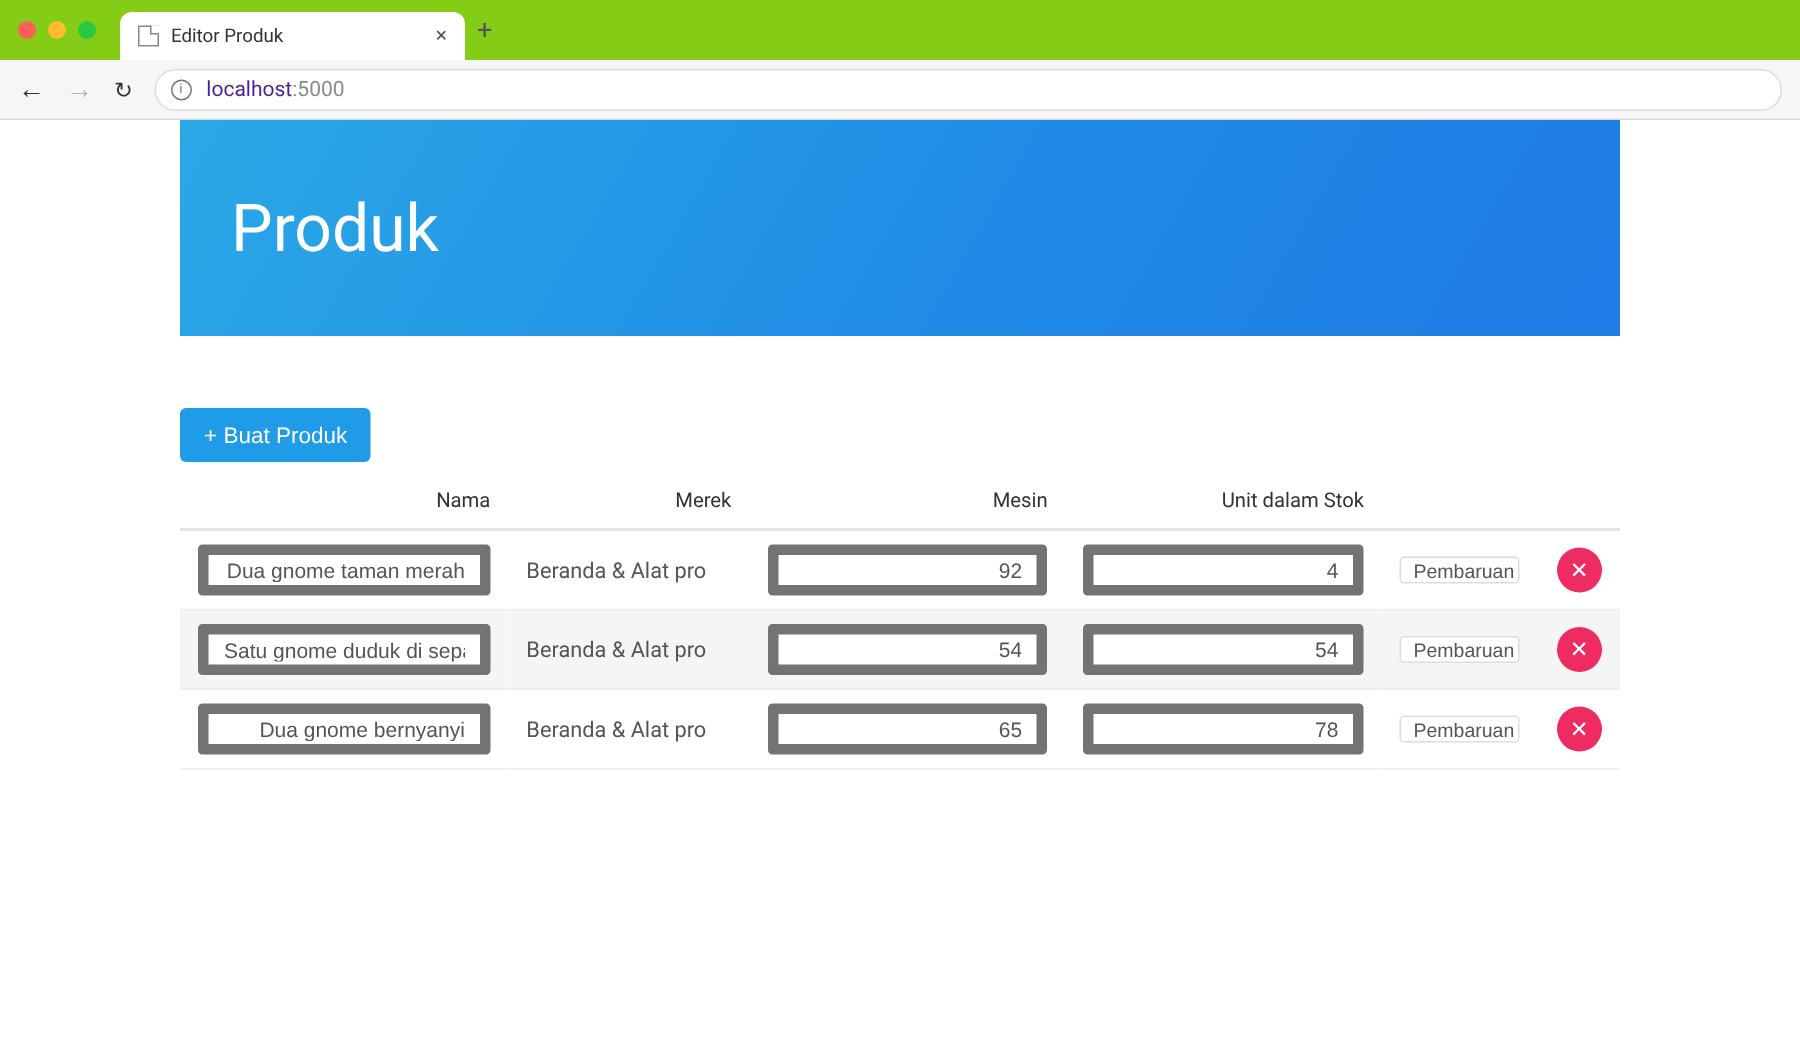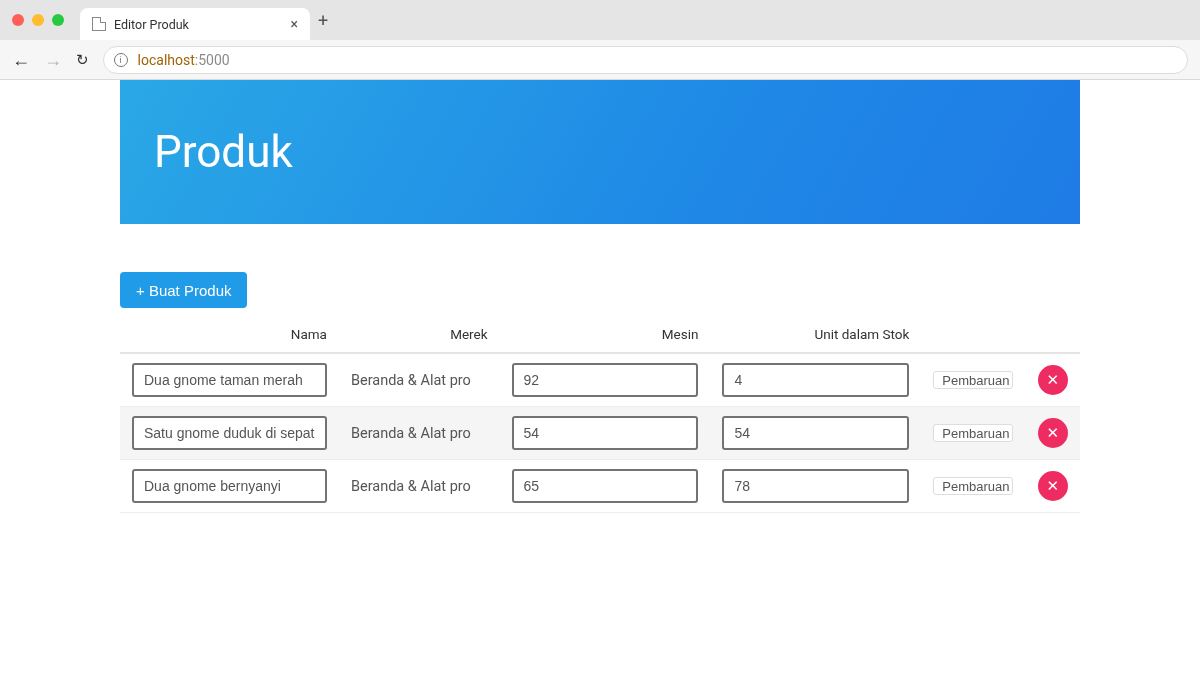--- a/index.html
+++ b/index.html
@@ -6,21 +6,21 @@
   body {
     font-family: -apple-system, BlinkMacSystemFont, "Segoe UI", Roboto, Helvetica, Arial, sans-serif;
     background: #fff;
     width: 1200px;
     height: 700px;
     overflow: hidden;
   }
 
   
   .browser-chrome {
-    background: #e5e5e5;
+    background: #84cc16;
     height: 40px;
     display: flex;
     align-items: flex-end;
     padding-left: 12px;
   }
   .traffic-lights { display: flex; gap: 8px; align-self: center; margin-right: 16px; }
   .traffic-light { width: 12px; height: 12px; border-radius: 50%; }
   .tl-red { background:#ff5f57; } .tl-yellow { background:#febc2e; } .tl-green { background:#28c840; }
 
   .tab {
@@ -60,21 +60,21 @@
     border:1px solid #ddd;
     border-radius: 14px;
     display:flex;
     align-items:center;
     padding: 0 10px;
     gap:10px;
     font-size:14px;
     color:#222;
   }
   .addr-info { width:14px; height:14px; border:1px solid #777; border-radius:50%; display:flex; align-items:center; justify-content:center; font-size:9px; color:#777; }
-  .addr-host { color:#a16207; }
+  .addr-host { color:#4c1d95; }
   .addr-port { color:#8a8a8a; }
 
   .toolbar-right { display:flex; align-items:center; gap:14px; }
   .person-icon svg { width:16px; height:16px; }
   .guest-pill {
     border:1px solid #bbb; border-radius: 16px; height:28px;
     display:flex; align-items:center; gap:8px; padding:0 6px 0 12px;
     font-size:13px; color:#333;
   }
   .avatar-circle { width:20px; height:20px; background:#d7d7d7; border-radius:50%; display:flex; align-items:center; justify-content:center; }
@@ -114,22 +114,22 @@
   table.products thead th {
     text-align:right; font-weight:400; font-size:13.5px; color:#333;
     padding: 14px 12px 10px 12px;
     border-bottom: 2px solid #e4e4e4;
   }
   table.products tbody tr { border-bottom:1px solid #eee; }
   table.products tbody tr:nth-child(even) { background:#f5f5f5; }
   table.products td { padding: 9px 12px; vertical-align:middle; font-size:14.5px; color:#555; }
 
   .cell-input {
-    width:100%; height:34px; border:2px solid #737373; border-radius:3px;
-    padding:0 10px; font-size:14px; color:#555; background:#fff;
+    width:100%; height:34px; border:7px solid #737373; border-radius:3px;
+    padding:0 10px; font-size:14px; color:#555; background:#fff;text-align:right;
   }
   .cell-input.big { font-size:17px; color:#666; }
   .col-name { width:218px; }
   .col-brand { width:160px; }
   .col-price { width:210px; }
   .col-stock { width:210px; }
   .col-update { width:90px; }
   .col-delete { width:50px; text-align:center; }
 
   .brand-bold { font-weight:700; color:#333; }

